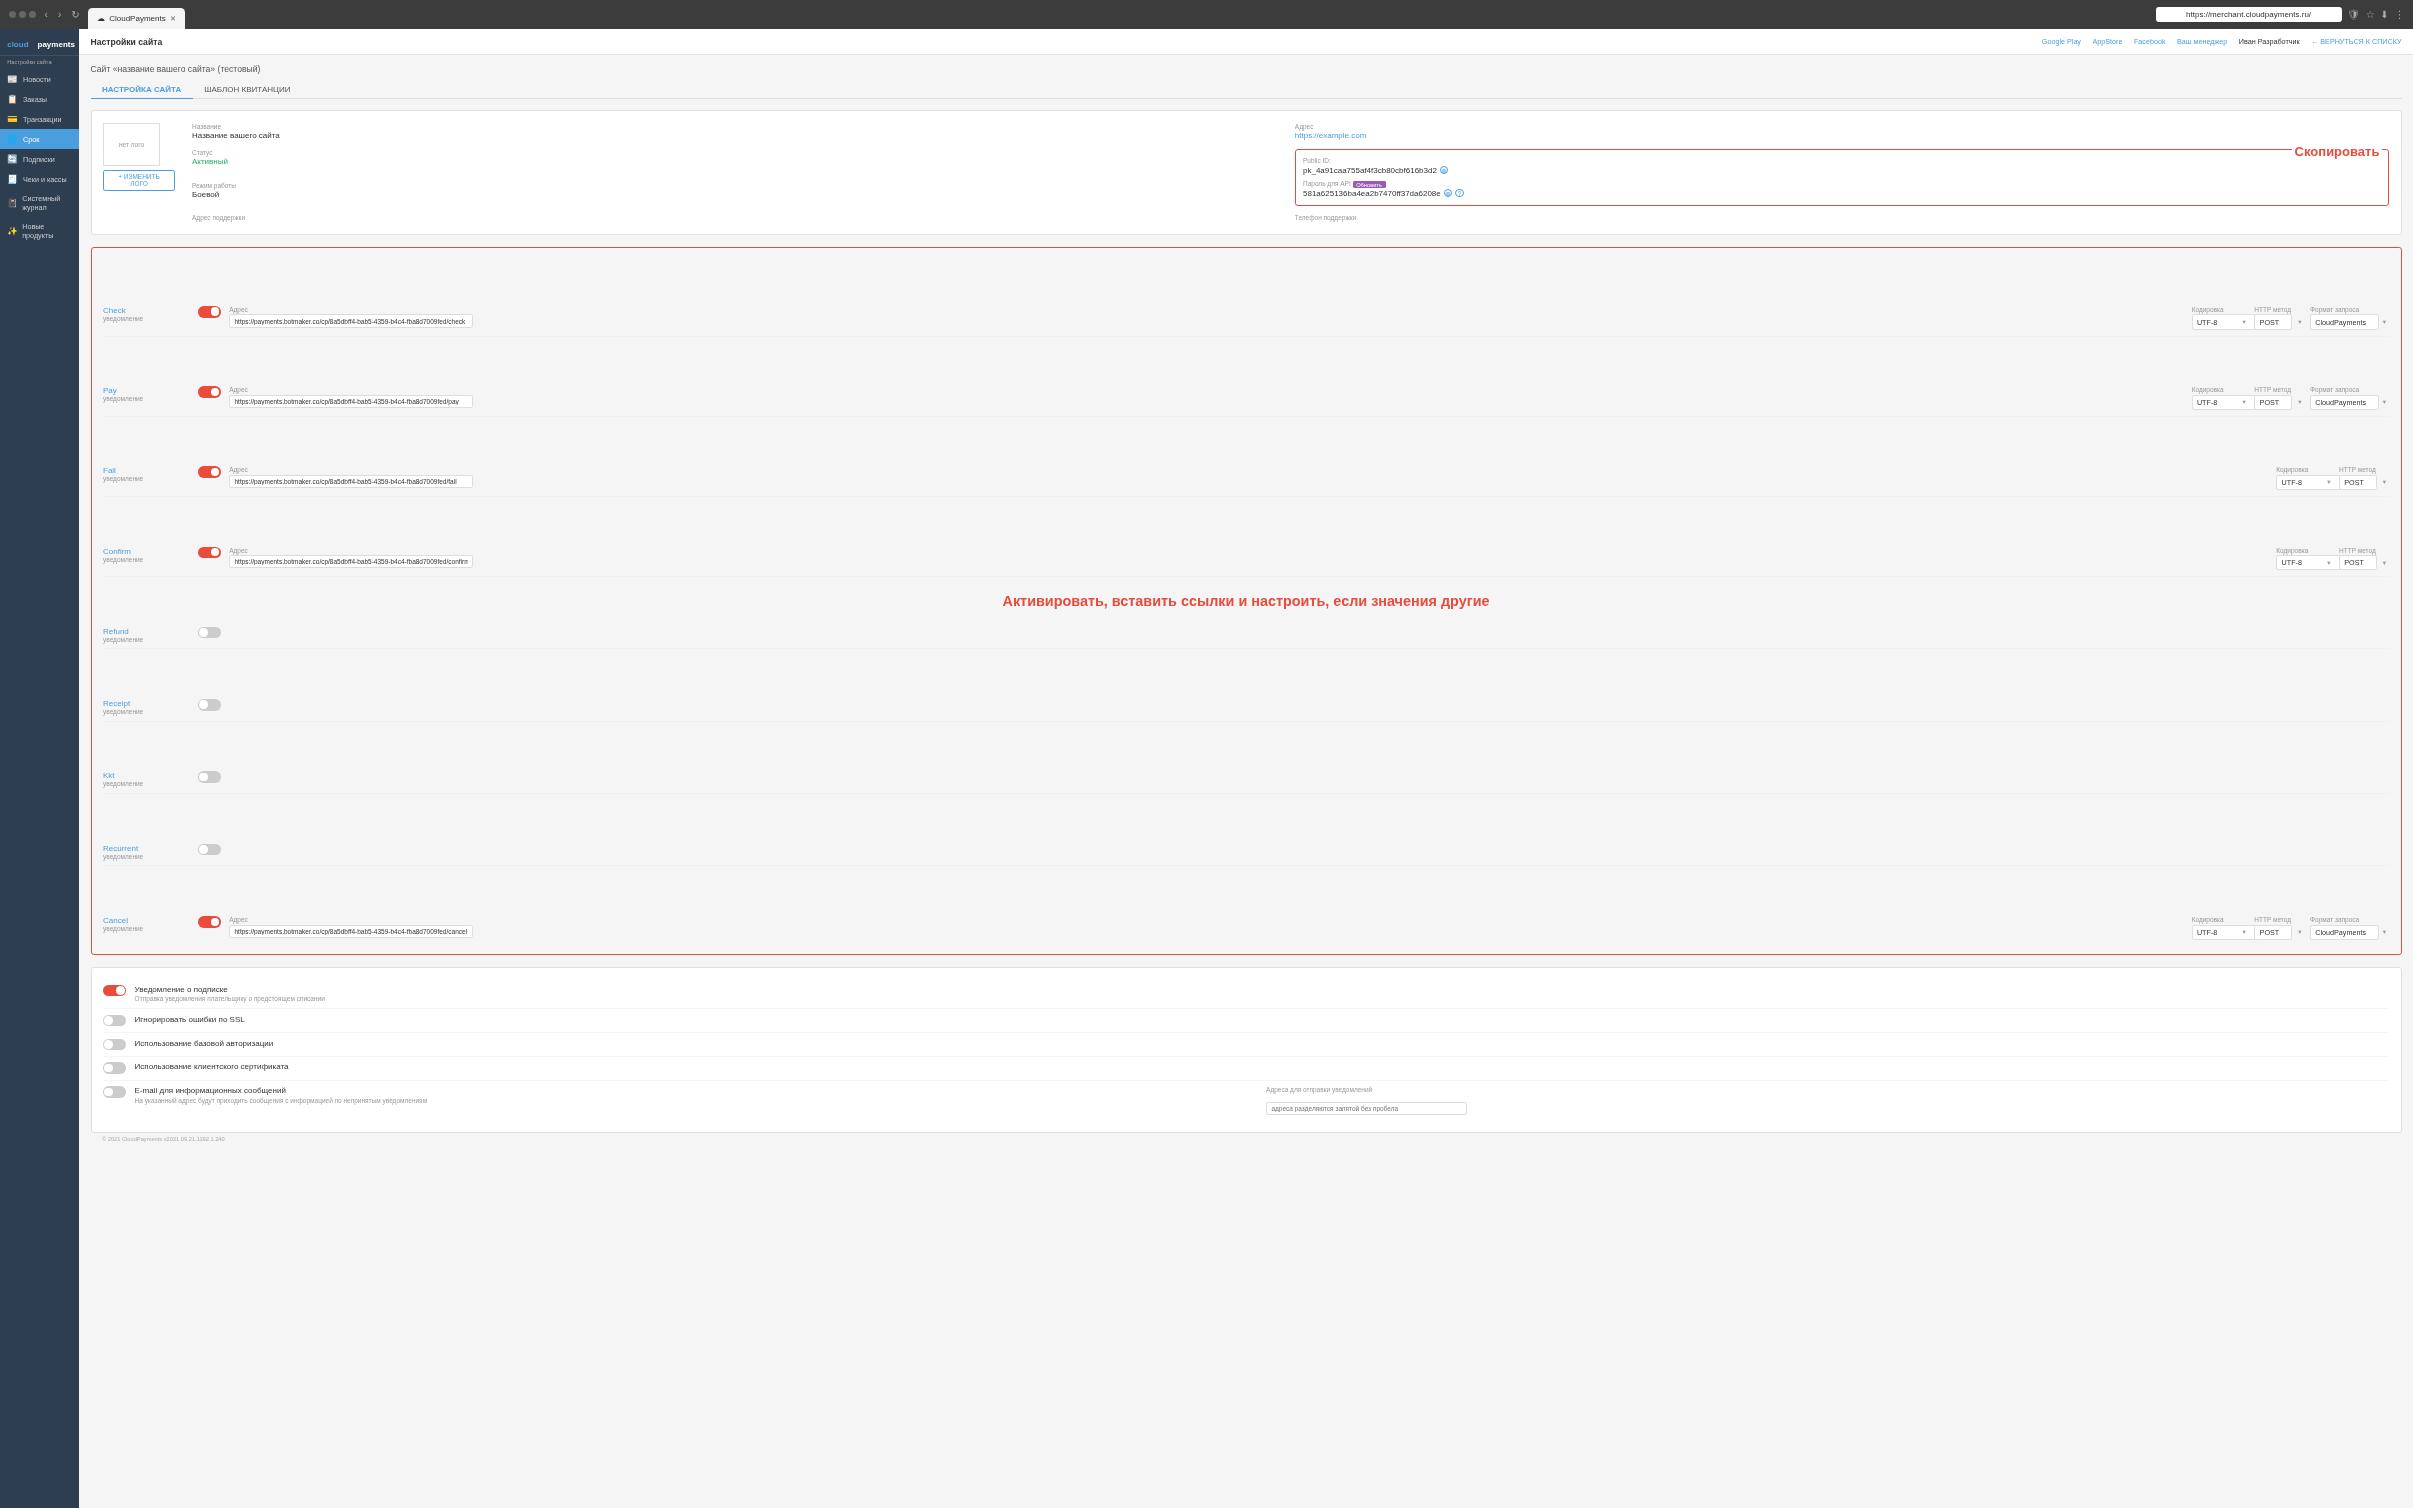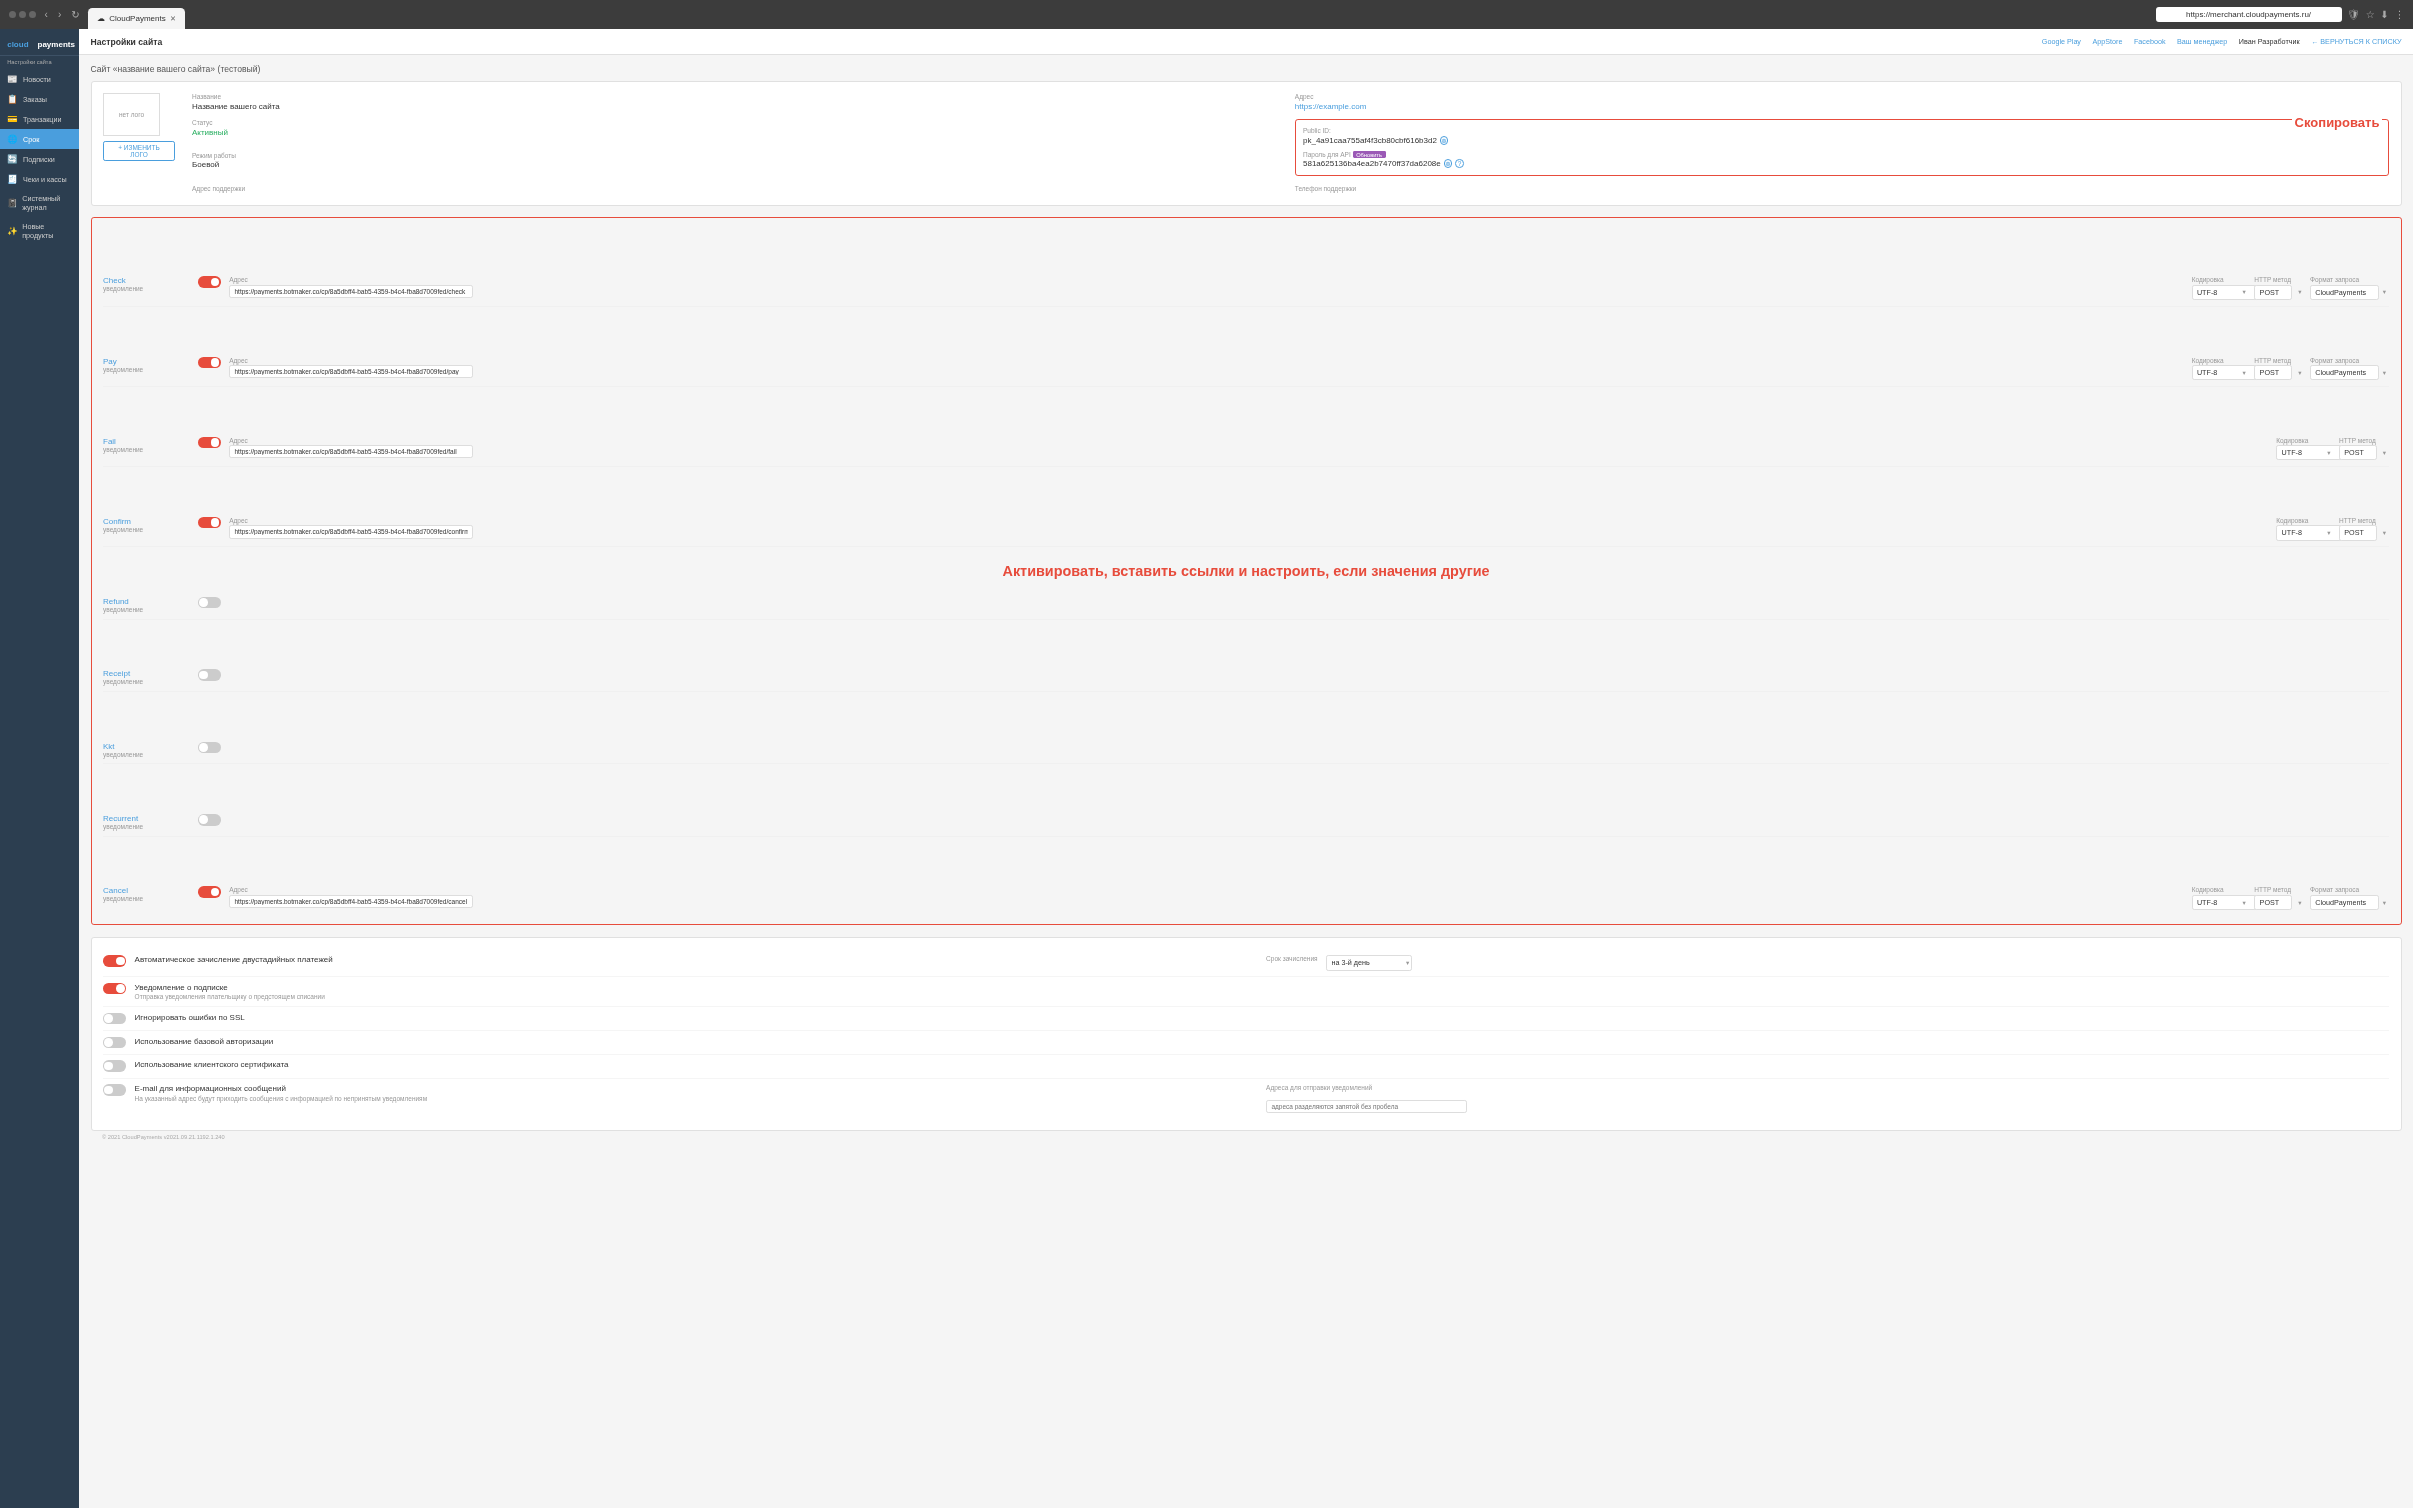--- a/index.html
+++ b/index.html
@@ -200,20 +200,24 @@
         <a href="#" class="back-link">← ВЕРНУТЬСЯ К СПИСКУ</a>
       </div>
     </div>
 
     <div class="content">
 
       <div class="site-header">
         <span class="site-title">Сайт «название вашего сайта» (тестовый)</span>
       </div>
 
+      <div class="tabs">
+        <div class="tab active">НАСТРОЙКА САЙТА</div>
+        <div class="tab">ШАБЛОН КВИТАНЦИИ</div>
+      </div>
 
       <div class="settings-panel">
         <div class="settings-row">
 
           <div class="logo-section">
             <div class="logo-box">
               <span>нет лого</span>
             </div>
             <button class="change-logo-btn">+ ИЗМЕНИТЬ ЛОГО</button>
           </div>
@@ -505,37 +509,20 @@
           </select>
         </div>
       </div>
 
     </div>
   </div>
         </div>
 
       <div class="bottom-settings" id="bottom-settings">
 
-      <div class="setting-row">
-    <div class="toggle on"></div>
-    <div class="setting-info">
-      <div class="setting-name">Автоматическое зачисление двустадийных платежей</div>
-
-    </div>
-
-      <div class="setting-right">
-        <div style="font-size:6.5px;color:#999;">Срок зачисления</div>
-        <div class="select-wrapper">
-          <select class="notif-select" style="min-width:86px;">
-            <option selected="">на 3-й день</option>
-          </select>
-        </div>
-      </div>
-
-  </div>
           <div class="setting-row">
     <div class="toggle on"></div>
     <div class="setting-info">
       <div class="setting-name">Уведомление о подписке</div>
       <div class="setting-desc">Отправка уведомления плательщику о предстоящем списании</div>
     </div>
 
   </div>
           <div class="setting-row">
     <div class="toggle off"></div>

